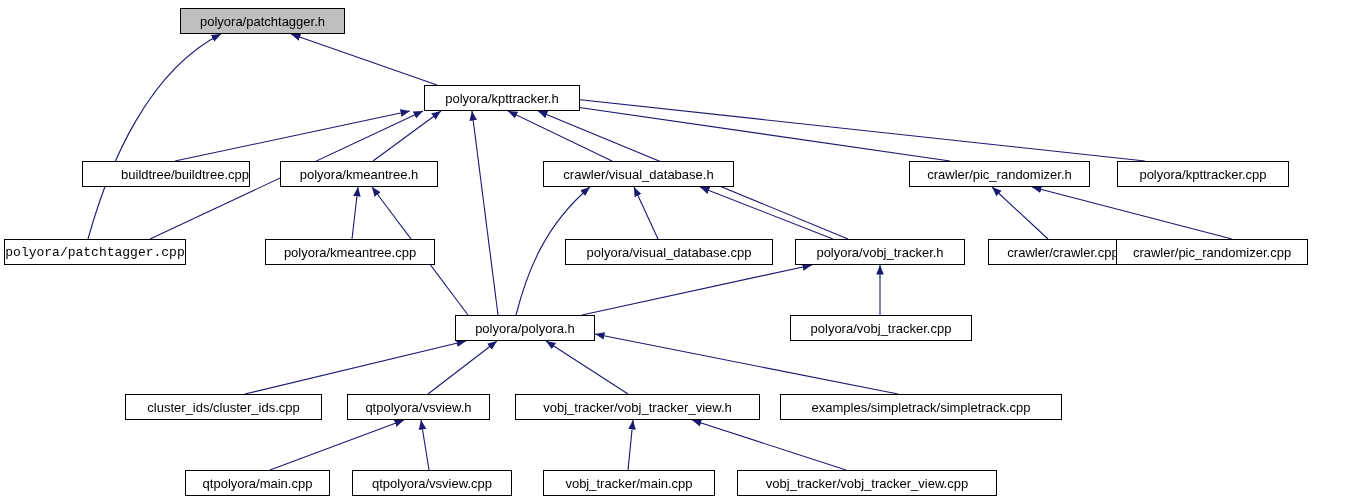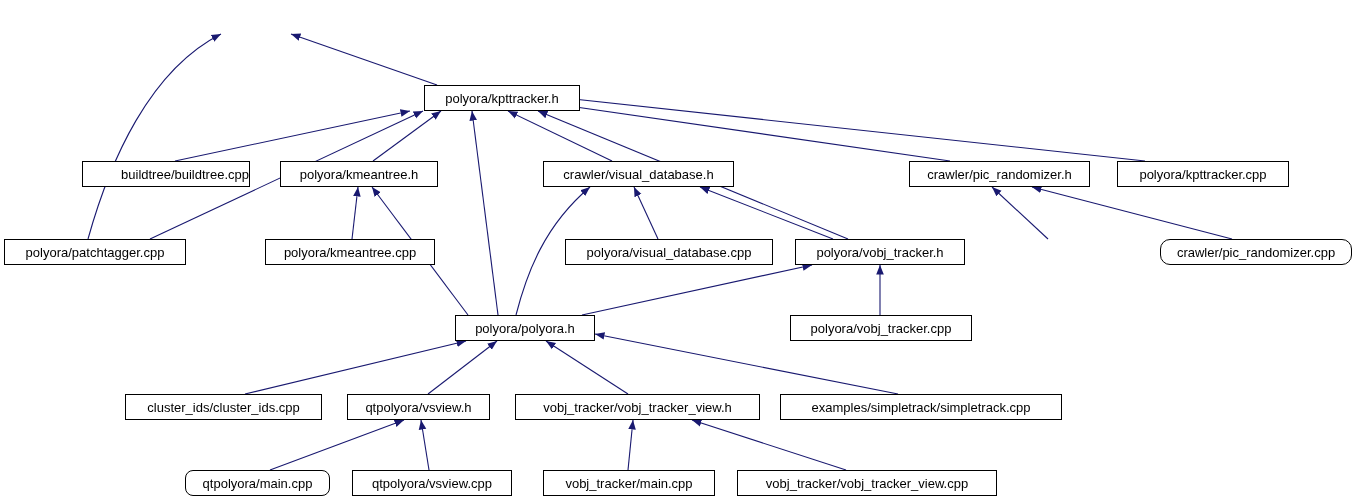--- a/index.html
+++ b/index.html
@@ -62,34 +62,36 @@
       <path d="M 582 315 L 812 265" fill="none" stroke="#191970" stroke-width="1.1" marker-end="url(#arrow)"></path>
       <path d="M 245 394 L 466 341" fill="none" stroke="#191970" stroke-width="1.1" marker-end="url(#arrow)"></path>
       <path d="M 428 394 L 497 341" fill="none" stroke="#191970" stroke-width="1.1" marker-end="url(#arrow)"></path>
       <path d="M 628 394 L 546 341" fill="none" stroke="#191970" stroke-width="1.1" marker-end="url(#arrow)"></path>
       <path d="M 898 394 L 595 334" fill="none" stroke="#191970" stroke-width="1.1" marker-end="url(#arrow)"></path>
       <path d="M 270 470 L 404 420" fill="none" stroke="#191970" stroke-width="1.1" marker-end="url(#arrow)"></path>
       <path d="M 429 470 L 421 420" fill="none" stroke="#191970" stroke-width="1.1" marker-end="url(#arrow)"></path>
       <path d="M 628 470 L 633 420" fill="none" stroke="#191970" stroke-width="1.1" marker-end="url(#arrow)"></path>
       <path d="M 846 470 L 692 420" fill="none" stroke="#191970" stroke-width="1.1" marker-end="url(#arrow)"></path>
     </svg>
+<div class="node root" style="left: 180px; top: 8px; width: 165px; height: 26px;">polyora/patchtagger.h</div>
     <div class="node" style="left: 399px; top: 85px; width: 156px; height: 26px; margin-left: 25px;">polyora/kpttracker.h</div>
     <div class="node" style="left: 82px; top: 161px; width: 168px; height: 26px; padding-left: 38px;">buildtree/buildtree.cpp</div>
     <div class="node" style="left: 280px; top: 161px; width: 158px; height: 26px;">polyora/kmeantree.h</div>
     <div class="node" style="left: 543px; top: 161px; width: 191px; height: 26px;">crawler/visual_database.h</div>
     <div class="node" style="left: 909px; top: 161px; width: 181px; height: 26px;">crawler/pic_randomizer.h</div>
     <div class="node" style="left: 1117px; top: 161px; width: 172px; height: 26px;">polyora/kpttracker.cpp</div>
-    <div class="node" style="left: 4px; top: 239px; width: 182px; height: 26px;">polyora/patchtagger.cpp</div>
+    <div class="node" style="left: 4px; top: 239px; width: 182px; height: 26px; font-family: Liberation Mono, monospace;">polyora/patchtagger.cpp</div>
     <div class="node" style="left: 565px; top: 239px; width: 208px; height: 26px;">polyora/visual_database.cpp</div>
     <div class="node" style="left: 265px; top: 239px; width: 170px; height: 26px;">polyora/kmeantree.cpp</div>
     <div class="node" style="left: 795px; top: 239px; width: 170px; height: 26px;">polyora/vobj_tracker.h</div>
-    <div class="node" style="left: 1160px; top: 239px; width: 192px; height: 26px; border-radius: 10px;">crawler/pic_randomizer.cpp</div>
+    <div class="node" style="left: 988px; top: 239px; width: 150px; height: 26px;">crawler/crawler.cpp</div>
+    <div class="node" style="left: 1116px; top: 239px; width: 192px; height: 26px;">crawler/pic_randomizer.cpp</div>
     <div class="node" style="left: 455px; top: 315px; width: 140px; height: 26px;">polyora/polyora.h</div>
     <div class="node" style="left: 790px; top: 315px; width: 182px; height: 26px;">polyora/vobj_tracker.cpp</div>
     <div class="node" style="left: 125px; top: 394px; width: 197px; height: 26px;">cluster_ids/cluster_ids.cpp</div>
     <div class="node" style="left: 347px; top: 394px; width: 143px; height: 26px;">qtpolyora/vsview.h</div>
     <div class="node" style="left: 515px; top: 394px; width: 245px; height: 26px;">vobj_tracker/vobj_tracker_view.h</div>
     <div class="node" style="left: 780px; top: 394px; width: 282px; height: 26px;">examples/simpletrack/simpletrack.cpp</div>
-    <div class="node" style="left: 185px; top: 470px; width: 145px; height: 26px; border-radius: 8px;">qtpolyora/main.cpp</div>
+    <div class="node" style="left: 185px; top: 470px; width: 145px; height: 26px;">qtpolyora/main.cpp</div>
     <div class="node" style="left: 352px; top: 470px; width: 160px; height: 26px;">qtpolyora/vsview.cpp</div>
     <div class="node" style="left: 543px; top: 470px; width: 172px; height: 26px;">vobj_tracker/main.cpp</div>
     <div class="node" style="left: 737px; top: 470px; width: 260px; height: 26px;">vobj_tracker/vobj_tracker_view.cpp</div>
   </div>
 
 </body></html>

